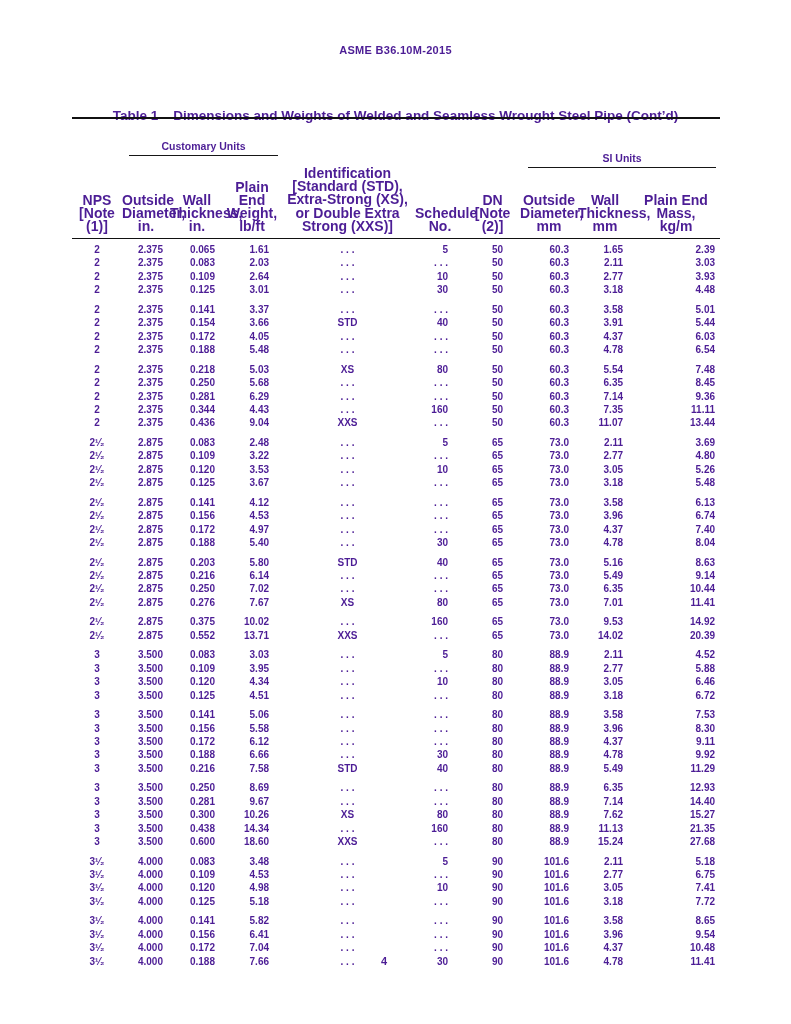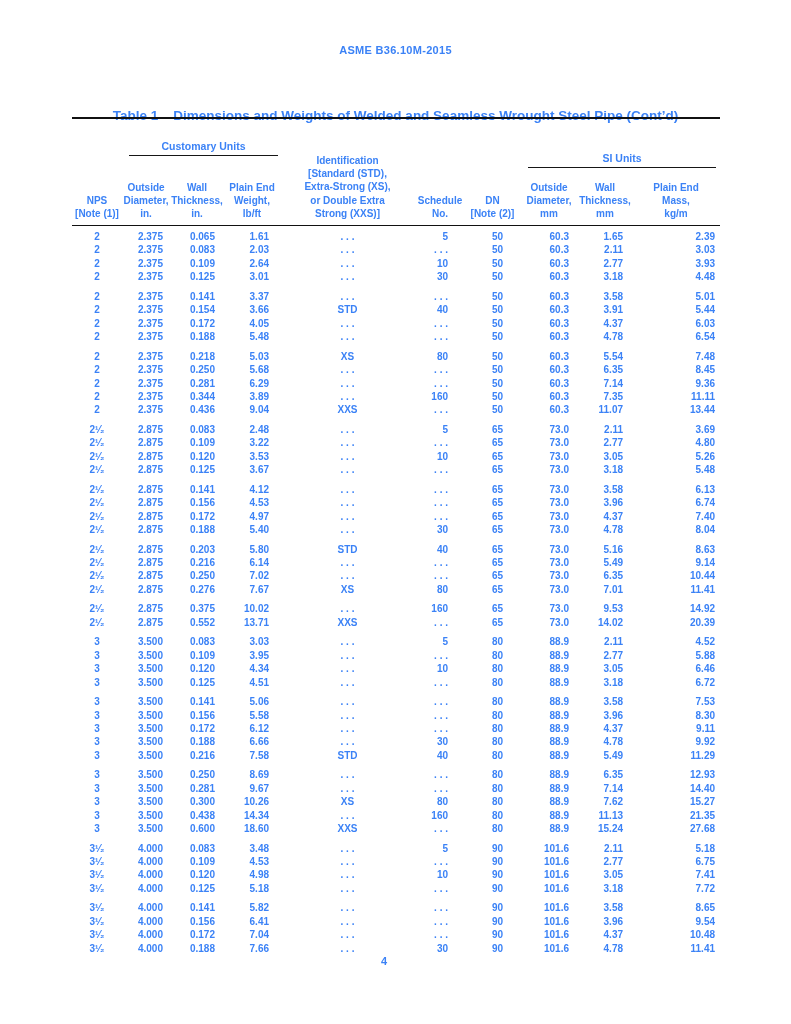--- a/index.html
+++ b/index.html
@@ -1,36 +1,36 @@
 <!DOCTYPE html>
 <html><head>
 <meta charset="utf-8">
 <style>
   html,body { margin:0; padding:0; background:#ffffff; }
   .page {
     position:relative; width:791px; height:1024px; background:#ffffff;
-    color:#3b82f6; font-family:"Liberation Sans", sans-serif; overflow:hidden;
+    color:#4c1d95; font-family:"Liberation Sans", sans-serif; overflow:hidden;
   }
   .doc-header {
     position:absolute; top:44px; left:0; width:100%; text-align:center;
     font-size:11px; font-weight:700; letter-spacing:0.3px;
   }
   .table-title {
     position:absolute; top:108px; left:0; width:100%; text-align:center;
     font-size:13.5px; font-weight:700; white-space:nowrap;
   }
   .table-title .gap { display:inline-block; width:15px; }
   table.pipe {
     position:absolute; top:117px; left:72px; width:648px;
     border-collapse:collapse; table-layout:fixed;
     border-top:2.2px solid #111111;
   }
   thead { border-bottom:1.4px solid #111111; }
   th {
-    font-size:10px; font-weight:700; line-height:13px;
+    font-size:14px; font-weight:700; line-height:13px;
     white-space:pre-line; padding:0; text-align:center;
   }
   .th-group { vertical-align:top; padding-top:8px; font-size:10.5px; }
   .group-rule { padding-bottom:2px; border-bottom:1.4px solid #161616; }
   .gr-customary { margin:0 2px 0 7px; }
   .gr-si { margin:12px 4px 0 8px; }
   .th-bottom { vertical-align:bottom; padding-bottom:5px; }
   .th-ident { vertical-align:bottom; padding-bottom:5px; line-height:13.2px; }
   tbody td {
     font-size:10px; font-weight:700; line-height:13.45px; padding:0;
@@ -245,21 +245,21 @@
           <td class="c5">. . .</td>
           <td class="c6">50</td>
           <td class="c7">60.3</td>
           <td class="c8">7.14</td>
           <td class="c9">9.36</td>
         </tr>
         <tr>
           <td class="c0">2</td>
           <td class="c1">2.375</td>
           <td class="c2">0.344</td>
-          <td class="c3">3.89</td>
+          <td class="c3">4.43</td>
           <td class="c4">. . .</td>
           <td class="c5">160</td>
           <td class="c6">50</td>
           <td class="c7">60.3</td>
           <td class="c8">7.35</td>
           <td class="c9">11.11</td>
         </tr>
         <tr>
           <td class="c0">2</td>
           <td class="c1">2.375</td>

